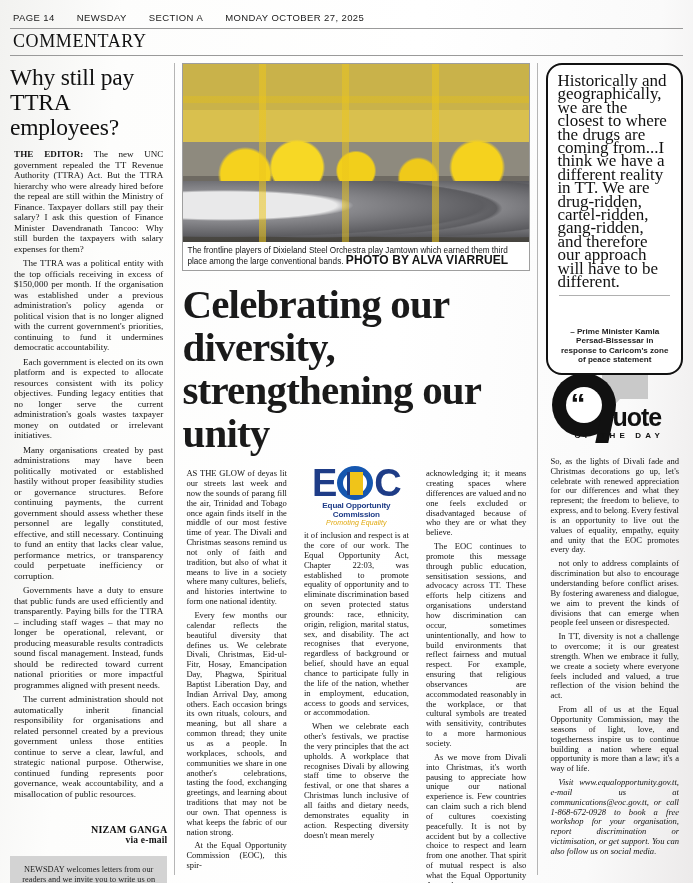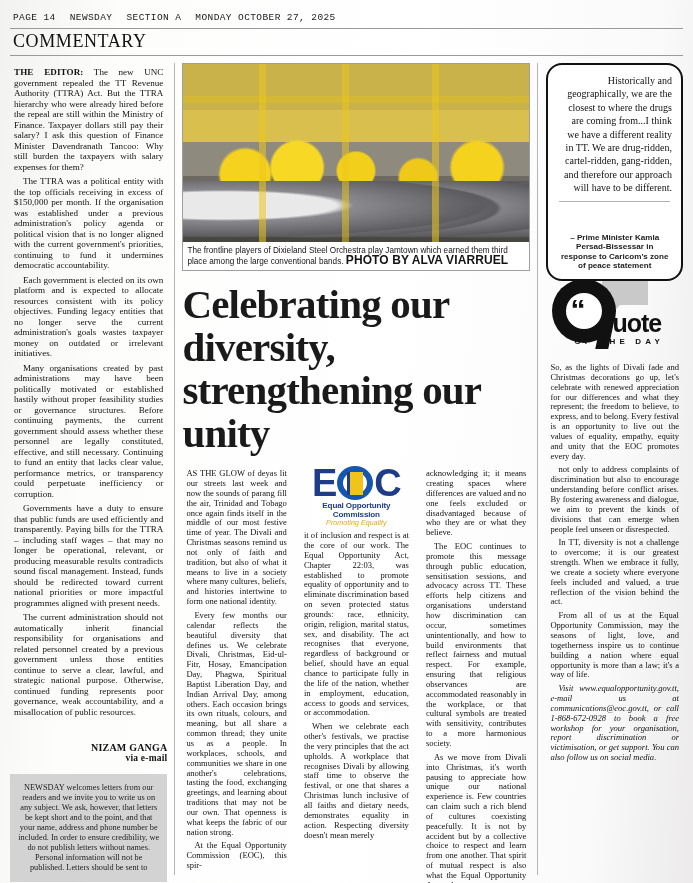--- a/index.html
+++ b/index.html
@@ -13,22 +13,22 @@
     position: relative;
   }
   
   .page {
     position:absolute; inset:0;
     background: linear-gradient(95deg,#f2f2f0 0%,#fdfdfc 16%,#ffffff 55%,#fafafa 86%,#eceaea 100%);
     padding: 12px 10px 6px 10px;
   }
 
   
-  .masthead { display:flex; align-items:baseline; gap:14px;
-    font-family:Liberation Mono, monospace; font-size:9.5px; letter-spacing:.4px;
+  .masthead { display:flex; align-items:baseline; gap:22px;
+    font-family:Liberation Sans, sans-serif; font-size:9.5px; letter-spacing:.4px;
     color:#1a1a1a; padding-left:3px; }
   .masthead span { white-space:nowrap; }
   .rule-thin { height:1px; background:#9a9a9a; margin-top:5px; }
   .section-title { font-family:"Liberation Serif", serif; font-size:18px;
     letter-spacing:.6px; padding:2px 0 3px 3px; color:#111; }
   .rule-thin2 { height:1px; background:#9a9a9a; margin-bottom:7px; }
 
   
   .body-grid { display:flex; gap:0; height:812px; }
   .col-left  { width:166px; padding-right:7px; }
@@ -108,22 +108,22 @@
   .eoc-name { font-family:"Liberation Sans", sans-serif; font-weight:bold;
     font-size:8.1px; color:#1e3c87; text-align:center; margin-top:1px; letter-spacing:-.15px;}
   .eoc-tag { font-family:"Liberation Sans", sans-serif; font-style:italic;
     font-size:7px; color:#e0a80f; text-align:center; letter-spacing:.1px; }
 
   
   .quote-box {
     border:2.5px solid #111; border-radius:16px; padding:9px 9px 8px 9px;
     background:#fff; position:relative; z-index:2;
   }
-  .quote-text { font-family:"Liberation Serif", serif; font-size:10px;
-    line-height:13.4px; text-align:right; color:#111; }
+  .quote-text { font-family:"Liberation Serif", serif; font-size:17px;
+    line-height:13.4px; text-align:left; color:#111; }
   .quote-rule { height:1px; background:#b0b0b0; margin:6px 2px 5px 2px; }
   .quote-attr { font-family:"Liberation Sans", sans-serif; font-weight:bold;
     font-size:8.1px; line-height:9.6px; text-align:center; color:#1c1c1c;margin-top:31px; }
 
   .qotd { position:relative; height:92px; margin:-16px 0 6px 0; }
   .qotd .bubble { position:absolute; left:56px; top:6px; width:46px; height:34px;
     background:#c9c9c9; }
   .qotd .bubble:after { content:""; position:absolute; left:6px; bottom:-13px;
     border-left:13px solid #c9c9c9; border-bottom:14px solid transparent; }
   .qotd .qring { position:absolute; left:6px; top:14px; width:64px; height:64px;
@@ -154,20 +154,21 @@
     <span>SECTION A</span>
     <span>MONDAY OCTOBER 27, 2025</span>
   </div>
   <div class="rule-thin"></div>
   <div class="section-title">COMMENTARY</div>
   <div class="rule-thin2"></div>
 
   <div class="body-grid">
 
     <div class="col-left">
+      <div class="headline-left">Why still pay TTRA employees?</div>
 
       <p class="body"><span class="lead-in">THE EDITOR:</span><span> The new UNC government repealed the TT Revenue Authority (TTRA) Act. But the TTRA hierarchy who were already hired before the repeal are still within the Ministry of Finance. Taxpayer dollars still pay their salary? I ask this question of Finance Minister Davendranath Tancoo: Why still burden the taxpayers with salary expenses for them?</span></p>
       <p class="body">The TTRA was a political entity with the top officials receiving in excess of $150,000 per month. If the organisation was established under a previous administration's policy agenda or political vision that is no longer aligned with the current government's priorities, continuing to fund it undermines democratic accountability.</p>
       <p class="body">Each government is elected on its own platform and is expected to allocate resources consistent with its policy objectives. Funding legacy entities that no longer serve the current administration's goals wastes taxpayer money on outdated or irrelevant initiatives.</p>
       <p class="body">Many organisations created by past administrations may have been politically motivated or established hastily without proper feasibility studies or governance structures. Before continuing payments, the current government should assess whether these personnel are legally constituted, effective, and still necessary. Continuing to fund an entity that lacks clear value, performance metrics, or transparency could perpetuate inefficiency or corruption.</p>
       <p class="body">Governments have a duty to ensure that public funds are used efficiently and transparently. Paying bills for the TTRA – including staff wages – that may no longer be operational, relevant, or producing measurable results contradicts sound fiscal management. Instead, funds should be redirected toward current national priorities or more impactful programmes aligned with present needs.</p>
       <p class="body">The current administration should not automatically inherit financial responsibility for organisations and related personnel created by a previous government unless those entities continue to serve a clear, lawful, and strategic national purpose. Otherwise, continued funding represents poor governance, weak accountability, and a misallocation of public resources.</p>
 
       <div class="byline">
         <span>NIZAM GANGA</span>

